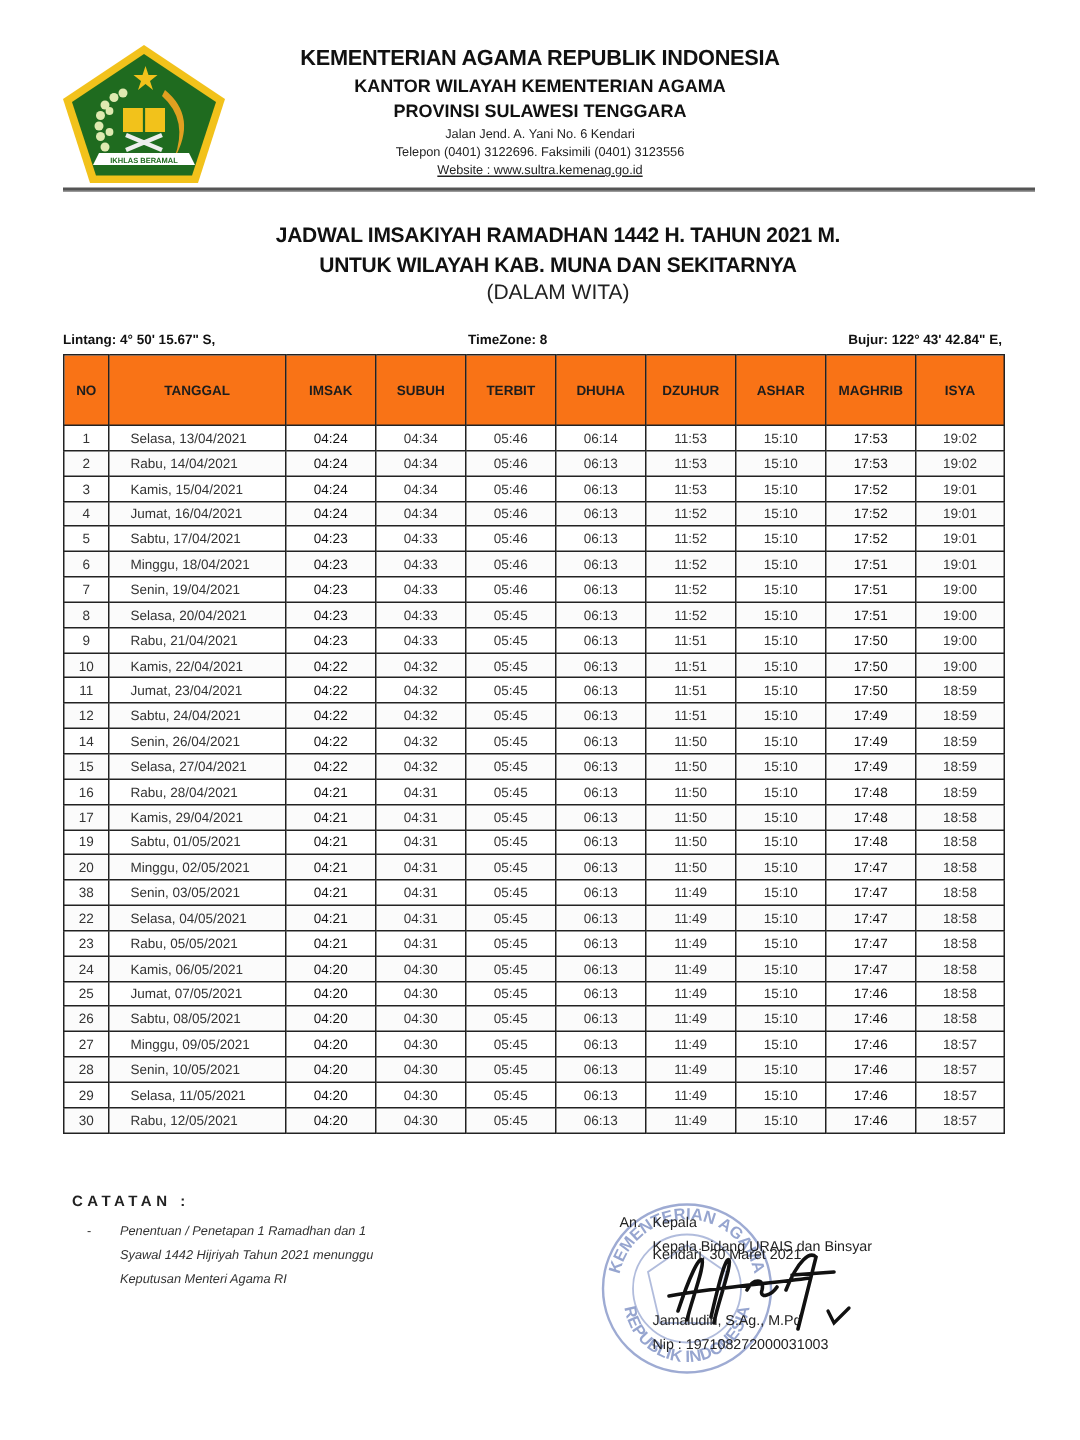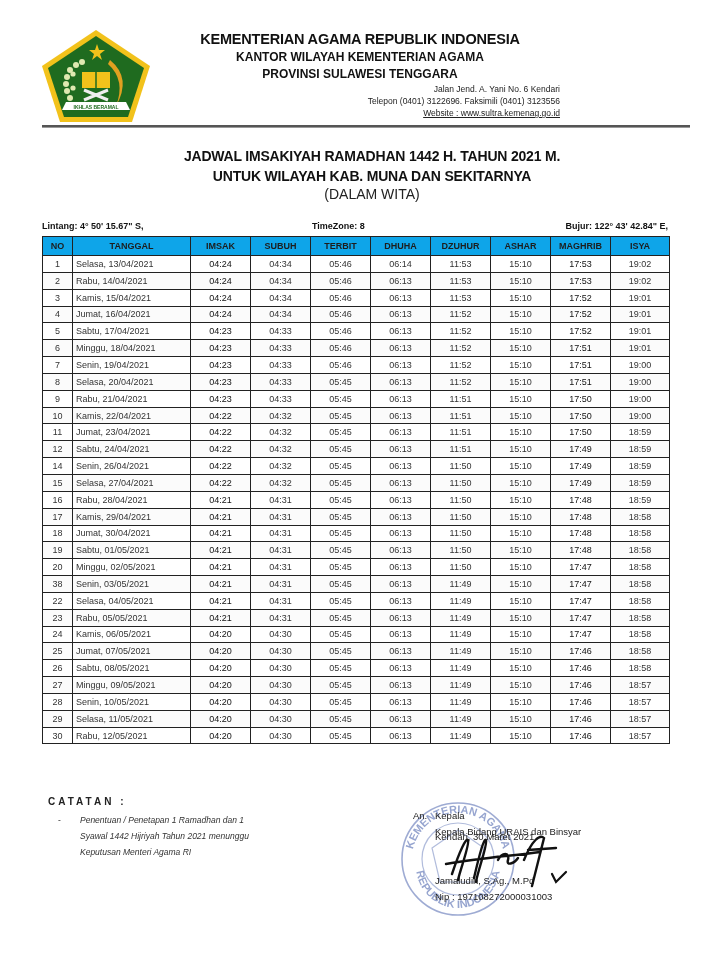--- a/index.html
+++ b/index.html
@@ -5,40 +5,40 @@
   * { box-sizing: border-box; margin: 0; padding: 0; }
   html, body { width: 720px; height: 960px; background: #ffffff; overflow: hidden; }
   body { position: relative; font-family: "Liberation Sans", sans-serif; color: #1a1a1a; }
 
   .logo { position: absolute; left: 40px; top: 28px; width: 112px; height: 96px; }
 
   .kop { position: absolute; left: 160px; top: 30px; width: 400px; text-align: center; }
   .kop .l1 { font-family: "Liberation Sans", sans-serif; font-weight: bold; font-size: 14.5px; letter-spacing: -0.2px; color: #111; line-height: 19px; }
   .kop .l2 { font-weight: bold; font-size: 12px; color: #111; line-height: 17px; }
   .kop .l3 { font-weight: bold; font-size: 12px; color: #111; line-height: 17px; }
-  .kop .small { font-size: 8.5px; color: #222; line-height: 12px; text-align: right; }
+  .kop .small { font-size: 8.5px; color: #222; line-height: 12px; }
   .kop .web { text-decoration: underline; }
 
   .kop-rule { position: absolute; left: 42px; top: 125px; width: 648px; height: 3px; background: #555; border-bottom: 1px solid #999; }
 
   .title { position: absolute; left: 0; top: 146px; width: 720px; text-align: center; padding-left: 24px; }
   .title .t1 { font-weight: bold; font-size: 14px; color: #111; line-height: 20px; letter-spacing: -0.2px; }
   .title .t2 { font-weight: bold; font-size: 14px; color: #111; line-height: 20px; letter-spacing: -0.2px; }
   .title .t3 { font-size: 14px; color: #222; line-height: 16px; }
 
   .meta { position: absolute; top: 221px; left: 42px; width: 626px; height: 14px; font-size: 9px; font-weight: bold; color: #111; }
   .meta .lintang { position: absolute; left: 0; }
   .meta .tz { position: absolute; left: 270px; }
   .meta .bujur { position: absolute; right: 0; }
 
   table.jadwal { position: absolute; left: 42px; top: 236px; width: 627px; border-collapse: collapse; table-layout: fixed; }
   table.jadwal th, table.jadwal td { border: 1.6px solid #222; text-align: center; }
-  table.jadwal th { background: #0ea5e9; height: 19px; font-size: 9px; font-weight: bold; color: #1d1d1d; }
+  table.jadwal th { background: #f97316; height: 47px; font-size: 9px; font-weight: bold; color: #1d1d1d; }
   table.jadwal td { height: 16.85px; font-size: 9px; color: #333; padding: 0; line-height: 14px; }
-  table.jadwal td.tgl { text-align: left; padding-left: 3px; }
+  table.jadwal td.tgl { text-align: left; padding-left: 14px; }
   table.jadwal td.b { font-weight: normal; color: #111; }
   table.jadwal tr:nth-child(even) td { background: #fbfbfb; }
 
   .catatan { position: absolute; left: 48px; top: 796px; width: 320px; }
   .catatan .head { font-weight: bold; font-size: 10px; letter-spacing: 3px; color: #222; }
   .catatan .item { position: relative; margin-top: 5px; padding-left: 32px; font-style: italic; font-size: 8.5px; line-height: 16px; color: #333; }
   .catatan .item .dash { position: absolute; left: 10px; top: 0; font-style: normal; }
 
   .ttd { position: absolute; left: 395px; top: 788px; width: 320px; font-size: 9.5px; color: #222; }
   .ttd div { position: absolute; white-space: nowrap; }
@@ -307,32 +307,20 @@
         <td class="b">04:21</td>
         <td>04:31</td>
         <td>05:45</td>
         <td>06:13</td>
         <td>11:50</td>
         <td>15:10</td>
         <td class="b">17:48</td>
         <td>18:58</td>
       </tr>
       <tr>
-        <td>18</td>
-        <td class="tgl">Jumat, 30/04/2021</td>
-        <td class="b">04:21</td>
-        <td>04:31</td>
-        <td>05:45</td>
-        <td>06:13</td>
-        <td>11:50</td>
-        <td>15:10</td>
-        <td class="b">17:48</td>
-        <td>18:58</td>
-      </tr>
-      <tr>
         <td>19</td>
         <td class="tgl">Sabtu, 01/05/2021</td>
         <td class="b">04:21</td>
         <td>04:31</td>
         <td>05:45</td>
         <td>06:13</td>
         <td>11:50</td>
         <td>15:10</td>
         <td class="b">17:48</td>
         <td>18:58</td>

